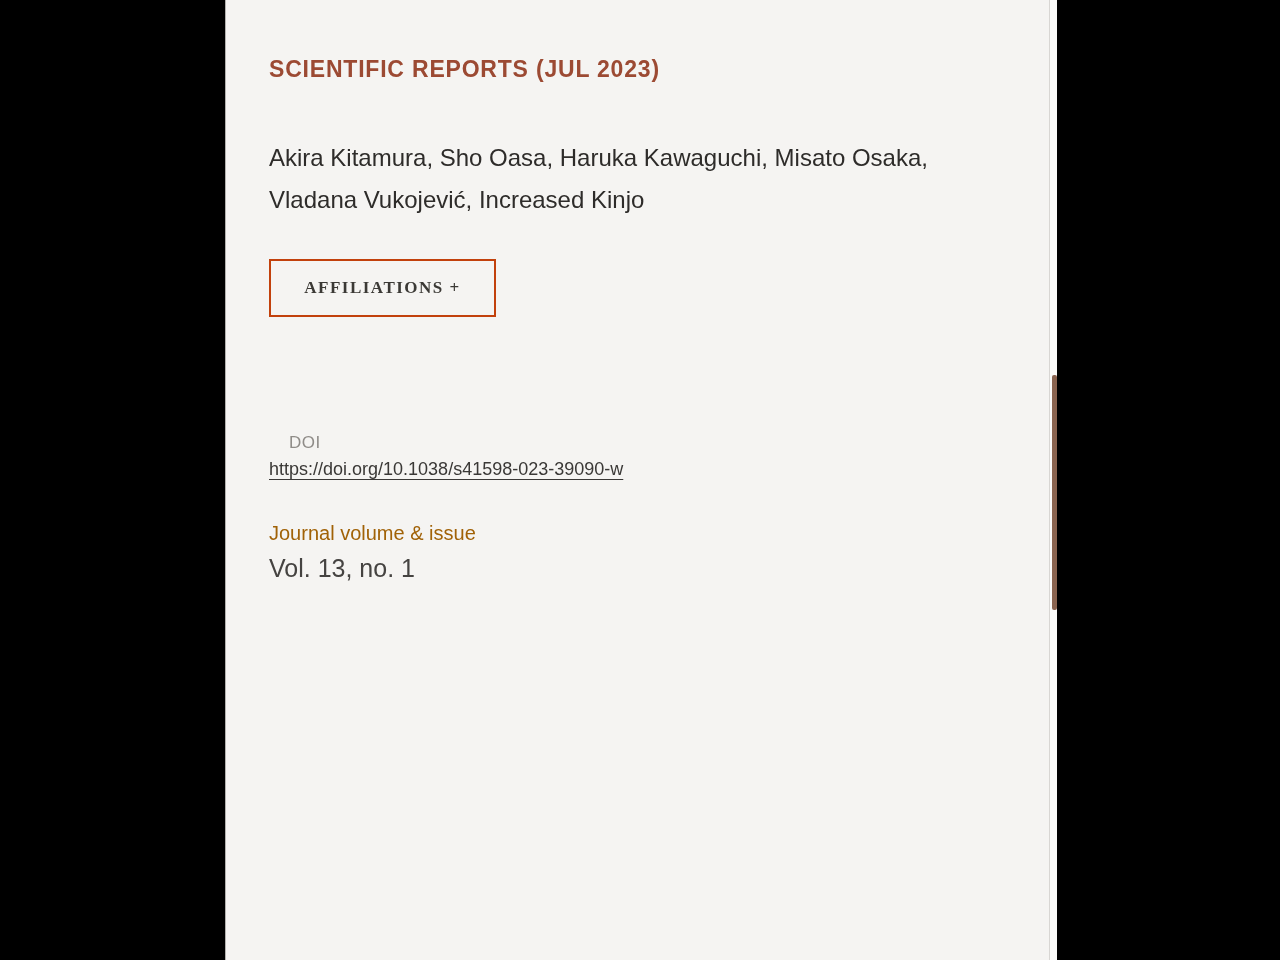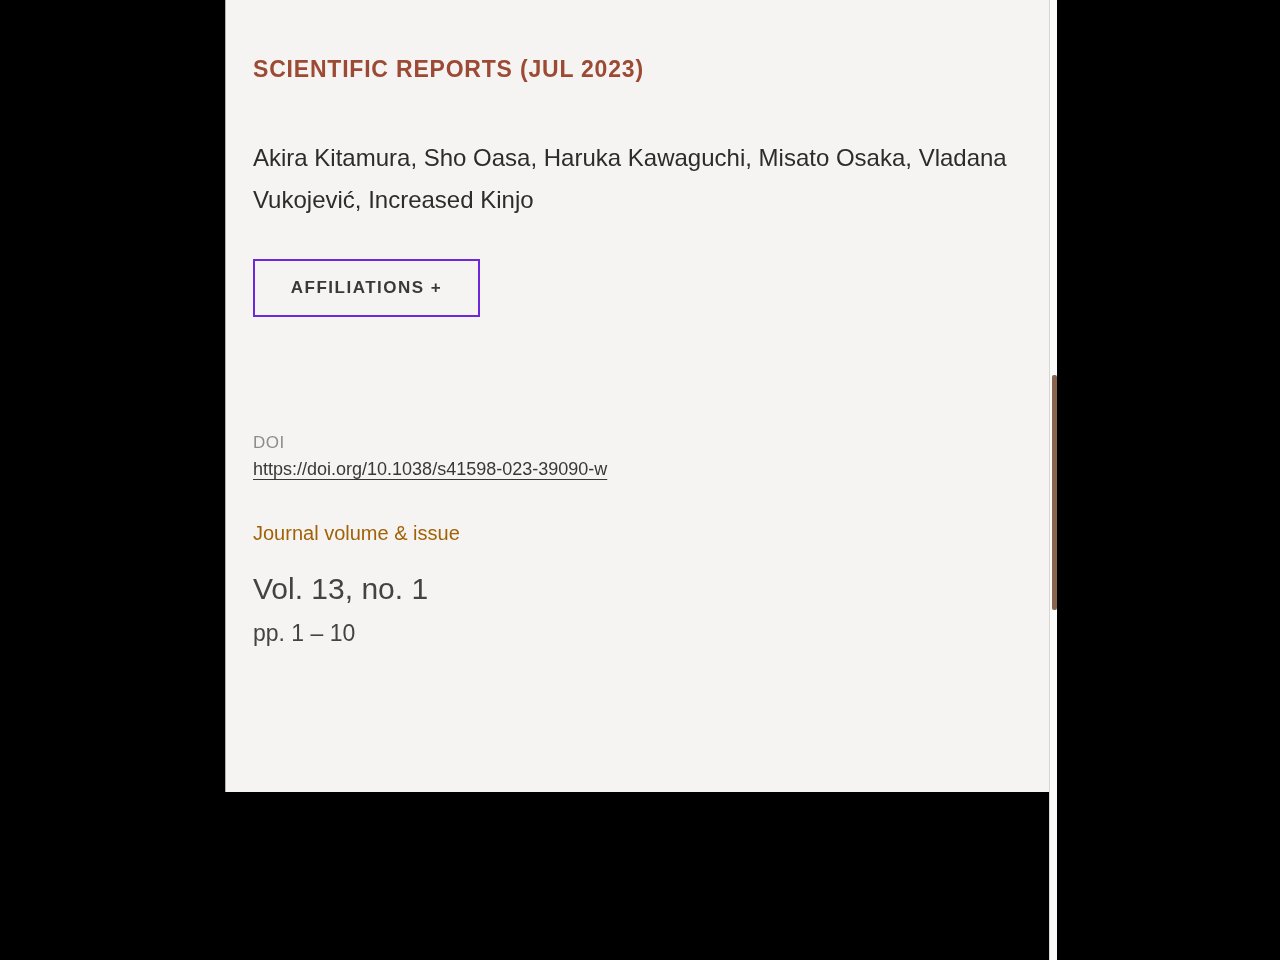--- a/index.html
+++ b/index.html
@@ -16,25 +16,25 @@
     width: 1280px;
     height: 960px;
     background: #000000;
   }
   
   .content {
     position: absolute;
     left: 225px;
     top: 0;
     width: 824px;
-    height: 792px;
+    height: 960px;
     background: #f5f4f2;
     border-left: 1px solid #b3b1ae;
     box-sizing: border-box;
-    padding: 0 30px 0 27px;
+    padding: 0 30px 0 43px;
   }
   
   .scroll-track {
     position: absolute;
     left: 1049px;
     top: 0;
     width: 8px;
     height: 960px;
     background: #fbfbfa;
     border-left: 1px solid #d8d6d3;
@@ -84,51 +84,52 @@
   }
   .affiliations-btn {
     margin-top: 38px;
     display: inline-flex;
     align-items: center;
     justify-content: center;
     width: 227px;
     height: 58px;
     box-sizing: border-box;
     background: transparent;
-    border: 2px solid #6d28d9;
-    font-family: Liberation Sans, sans-serif;
+    border: 2px solid #c2410c;
+    font-family: Liberation Serif, serif;
     font-size: 17px;
     font-weight: 700;
     letter-spacing: 1.5px;
     color: #3b3935;
     cursor: pointer;
   }
   .doi-block { margin-top: 116px; }
   .doi-label {
     font-size: 17px;
     letter-spacing: 0.5px;
     color: #8f8c88;
+    margin-left: 20px;
   }
   .doi-link {
     display: inline-block;
     margin-top: 6px;
     font-size: 18px;
     color: #3a3836;
     text-decoration: underline;
     text-underline-offset: 4px;
     cursor: pointer;
   }
   .journal-info { margin-top: 42px; }
   .journal-info-label {
     font-size: 20px;
     color: #a16207;
   }
   .journal-volume {
-    margin-top: 27px;
-    font-size: 30px;
+    margin-top: 9px;
+    font-size: 25px;
     color: #454341;
   }
   .journal-pages {
     margin-top: 14px;
     font-size: 23px;
     color: #454341;
   }
 </style>
 </head>
 <body>
@@ -145,21 +146,20 @@
     <button class="affiliations-btn">AFFILIATIONS +</button>
 
     <div class="doi-block">
       <div class="doi-label">DOI</div>
       <a class="doi-link">https://doi.org/10.1038/s41598-023-39090-w</a>
     </div>
 
     <div class="journal-info">
       <div class="journal-info-label">Journal volume &amp; issue</div>
       <div class="journal-volume">Vol. 13, no. 1</div>
-      <div class="journal-pages">pp. 1 – 10</div>
     </div>
 
   </div>
 
   <div class="scroll-track"></div>
   <div class="scroll-thumb"></div>
   <div class="right-black"></div>
 
 </div>
 

